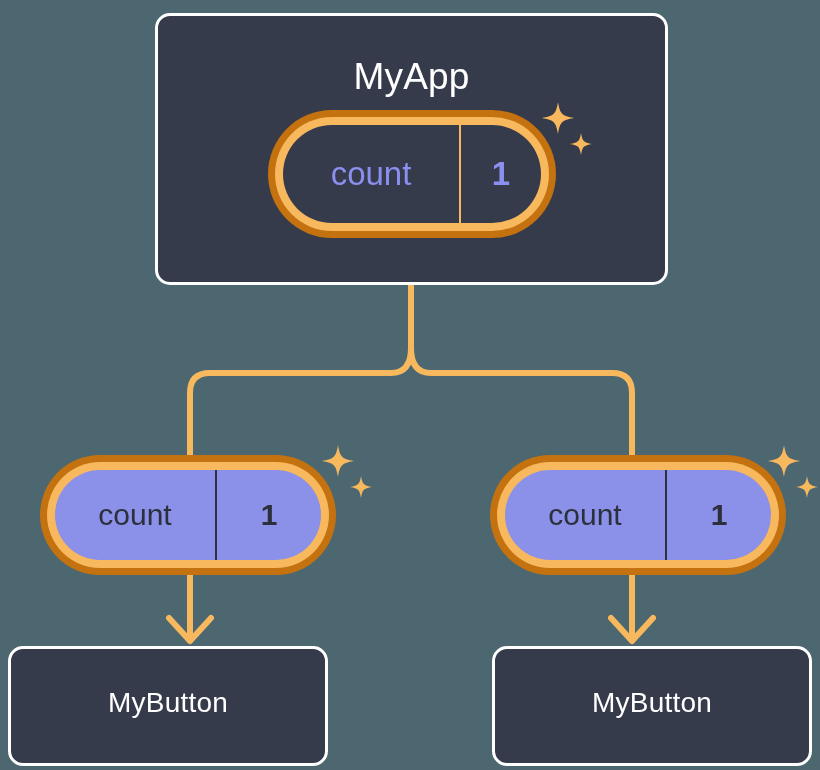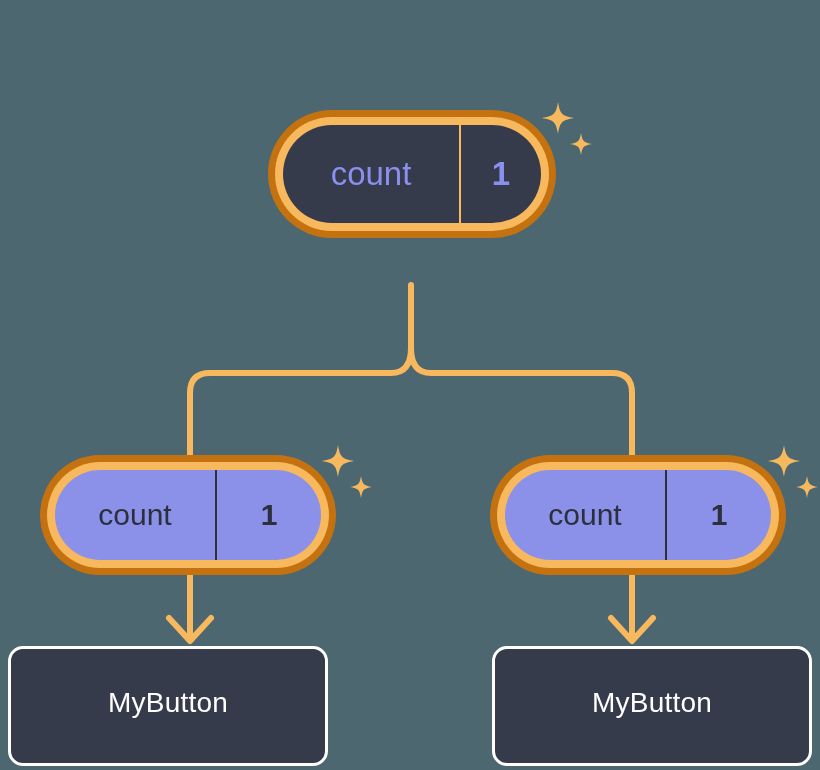--- a/index.html
+++ b/index.html
@@ -120,20 +120,23 @@
       <path d="M411,348 Q411,373 431,373 L612,373 Q632,373 632,393 L632,462"></path>
 
       <path d="M190,572 L190,640"></path>
       <path d="M169,618 L190,641 L211,618"></path>
 
       <path d="M632,572 L632,640"></path>
       <path d="M611,618 L632,641 L653,618"></path>
     </g>
   </svg>
 
+  <div id="card-app" class="card">
+    <div class="card-title">MyApp</div>
+  </div>
 
   <div id="pill-app" class="pill">
     <div class="pill-mid">
       <div class="pill-inner">
         <div class="pill-key">count</div>
         <div class="pill-divider"></div>
         <div class="pill-val">1</div>
       </div>
     </div>
   </div>

